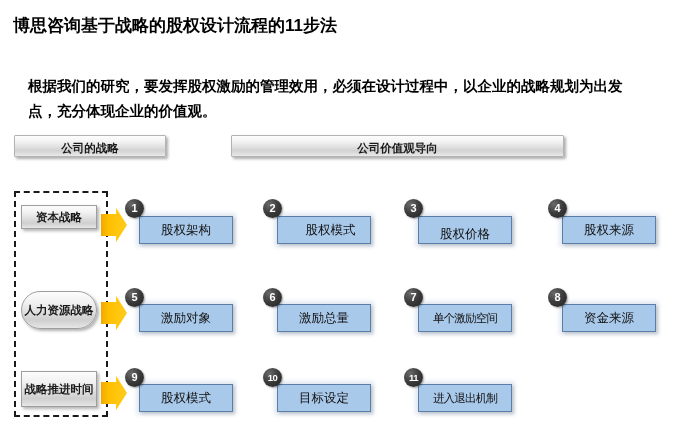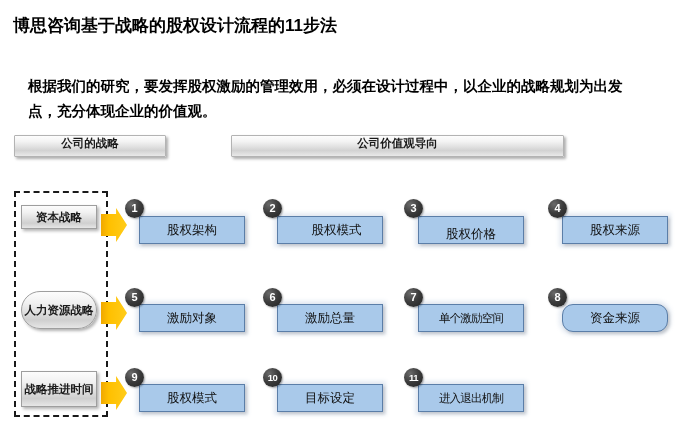--- a/index.html
+++ b/index.html
@@ -43,21 +43,21 @@
   
   .band {
     position: absolute;
     height: 22px;
     border: 1px solid #b3b3b3;
     border-radius: 1px;
     background: linear-gradient(to bottom,
         #fdfdfd 0%, #f3f3f3 28%, #e2e2e2 52%, #d2d2d2 72%, #e9e9e9 100%);
     box-shadow: 2px 2px 3px rgba(0,0,0,0.32);
     display: flex;
-    align-items: flex-start;
+    align-items: flex-end;
     justify-content: center;
     font-size: 11.5px;
     font-weight: bold;
     color: #1a1a1a;
     box-sizing: border-box;
   }
   .band-strategy { left: 14px;  top: 135px; width: 152px; }
   .band-values   { left: 231px; top: 135px; width: 333px; }
 
   
@@ -102,21 +102,21 @@
     clip-path: polygon(0% 18%, 58% 18%, 58% 0%, 100% 50%, 58% 100%, 58% 82%, 0% 82%);
     filter: drop-shadow(1.5px 2px 2px rgba(0,0,0,0.30));
   }
   .arrow-r1 { left: 101px; top: 208px; }
   .arrow-r2 { left: 101px; top: 296px; }
   .arrow-r3 { left: 101px; top: 376px; }
 
   
   .step {
     position: absolute;
-    width: 106px;
+    width: 94px;
     height: 28px;
     background: #a9c9ea;
     border: 1px solid #5b7ea8;
     box-sizing: border-box;
     display: flex;
     align-items: center;
     justify-content: center;
     font-size: 12.5px;
     font-weight: normal;
     color: #101010;
@@ -196,21 +196,21 @@
 <div class="step" style="left:277px; top:304px;">
   <span>激励总量</span>
 </div>
 <div class="badge" style="left:263px; top:288px;">6</div>
 
 <div class="step narrow-text" style="left:418px; top:304px;">
   <span>单个激励空间</span>
 </div>
 <div class="badge" style="left:404px; top:288px;">7</div>
 
-<div class="step" style="left:562px; top:304px;border-radius:11px;">
+<div class="step" style="left:562px; top:304px;">
   <span>资金来源</span>
 </div>
 <div class="badge" style="left:548px; top:288px;">8</div>
 
 <div class="step" style="left:139px; top:384px;">
   <span>股权模式</span>
 </div>
 <div class="badge" style="left:125px; top:368px;">9</div>
 
 <div class="step" style="left:277px; top:384px;">

